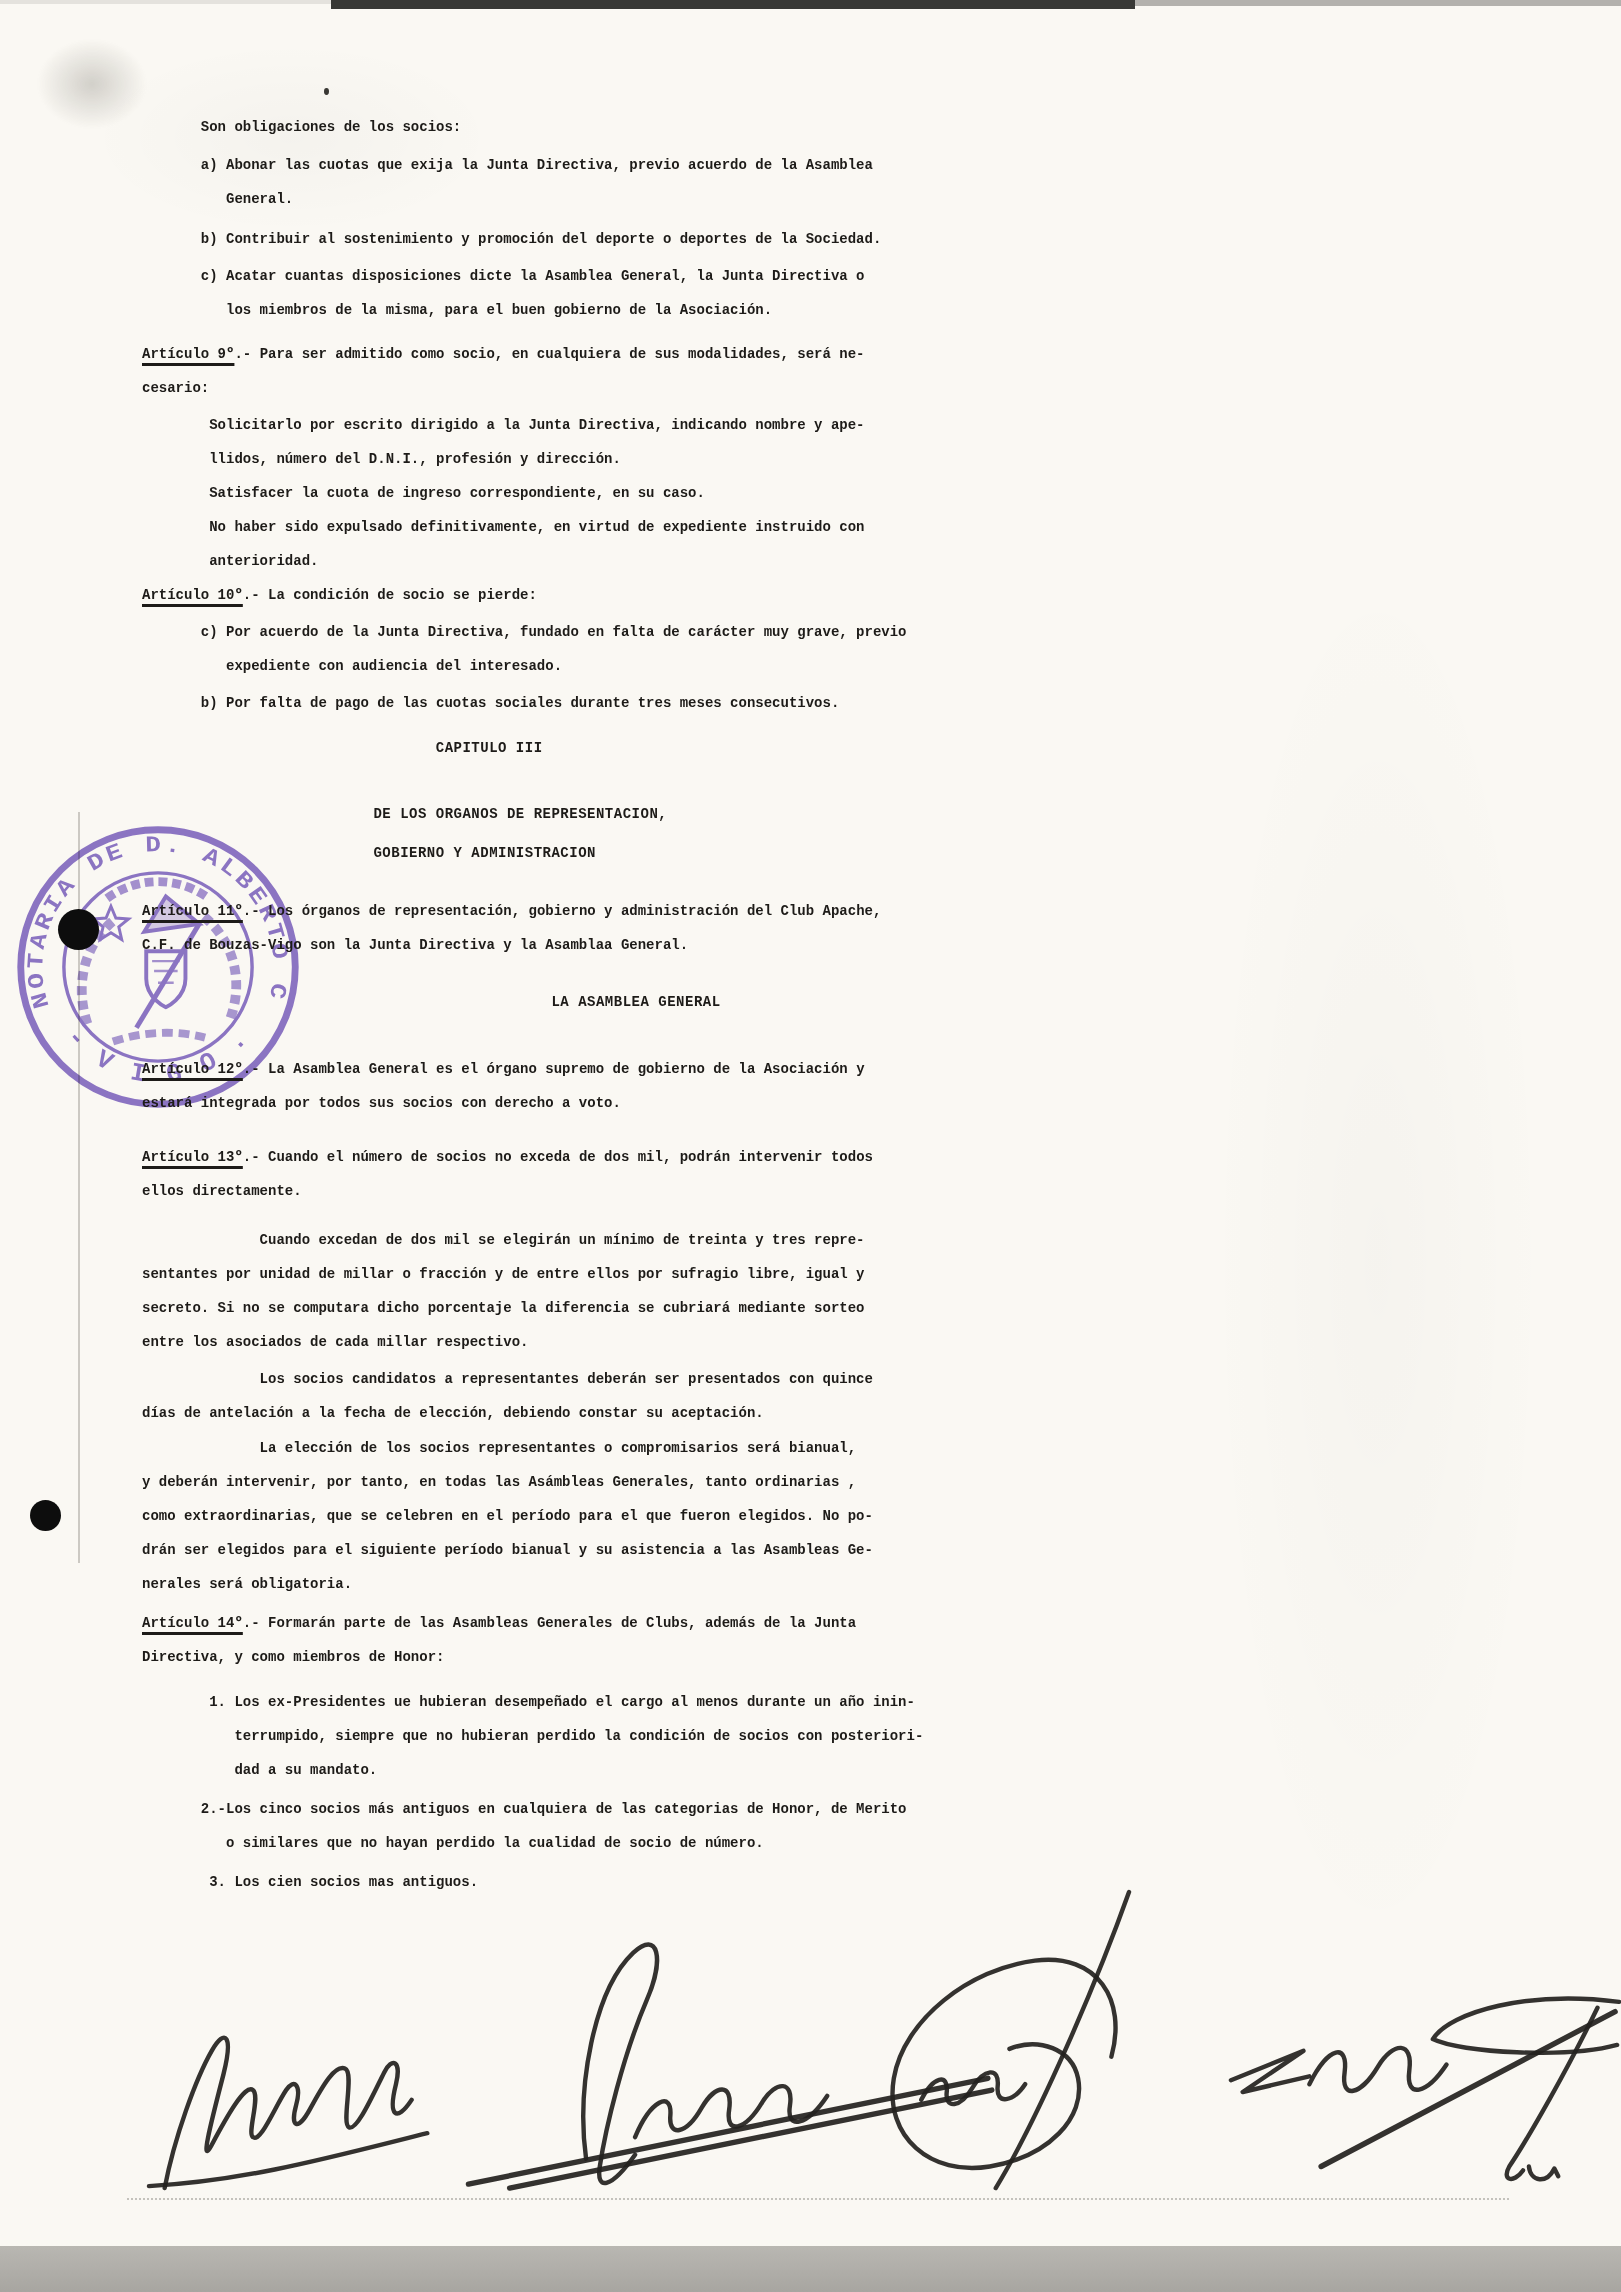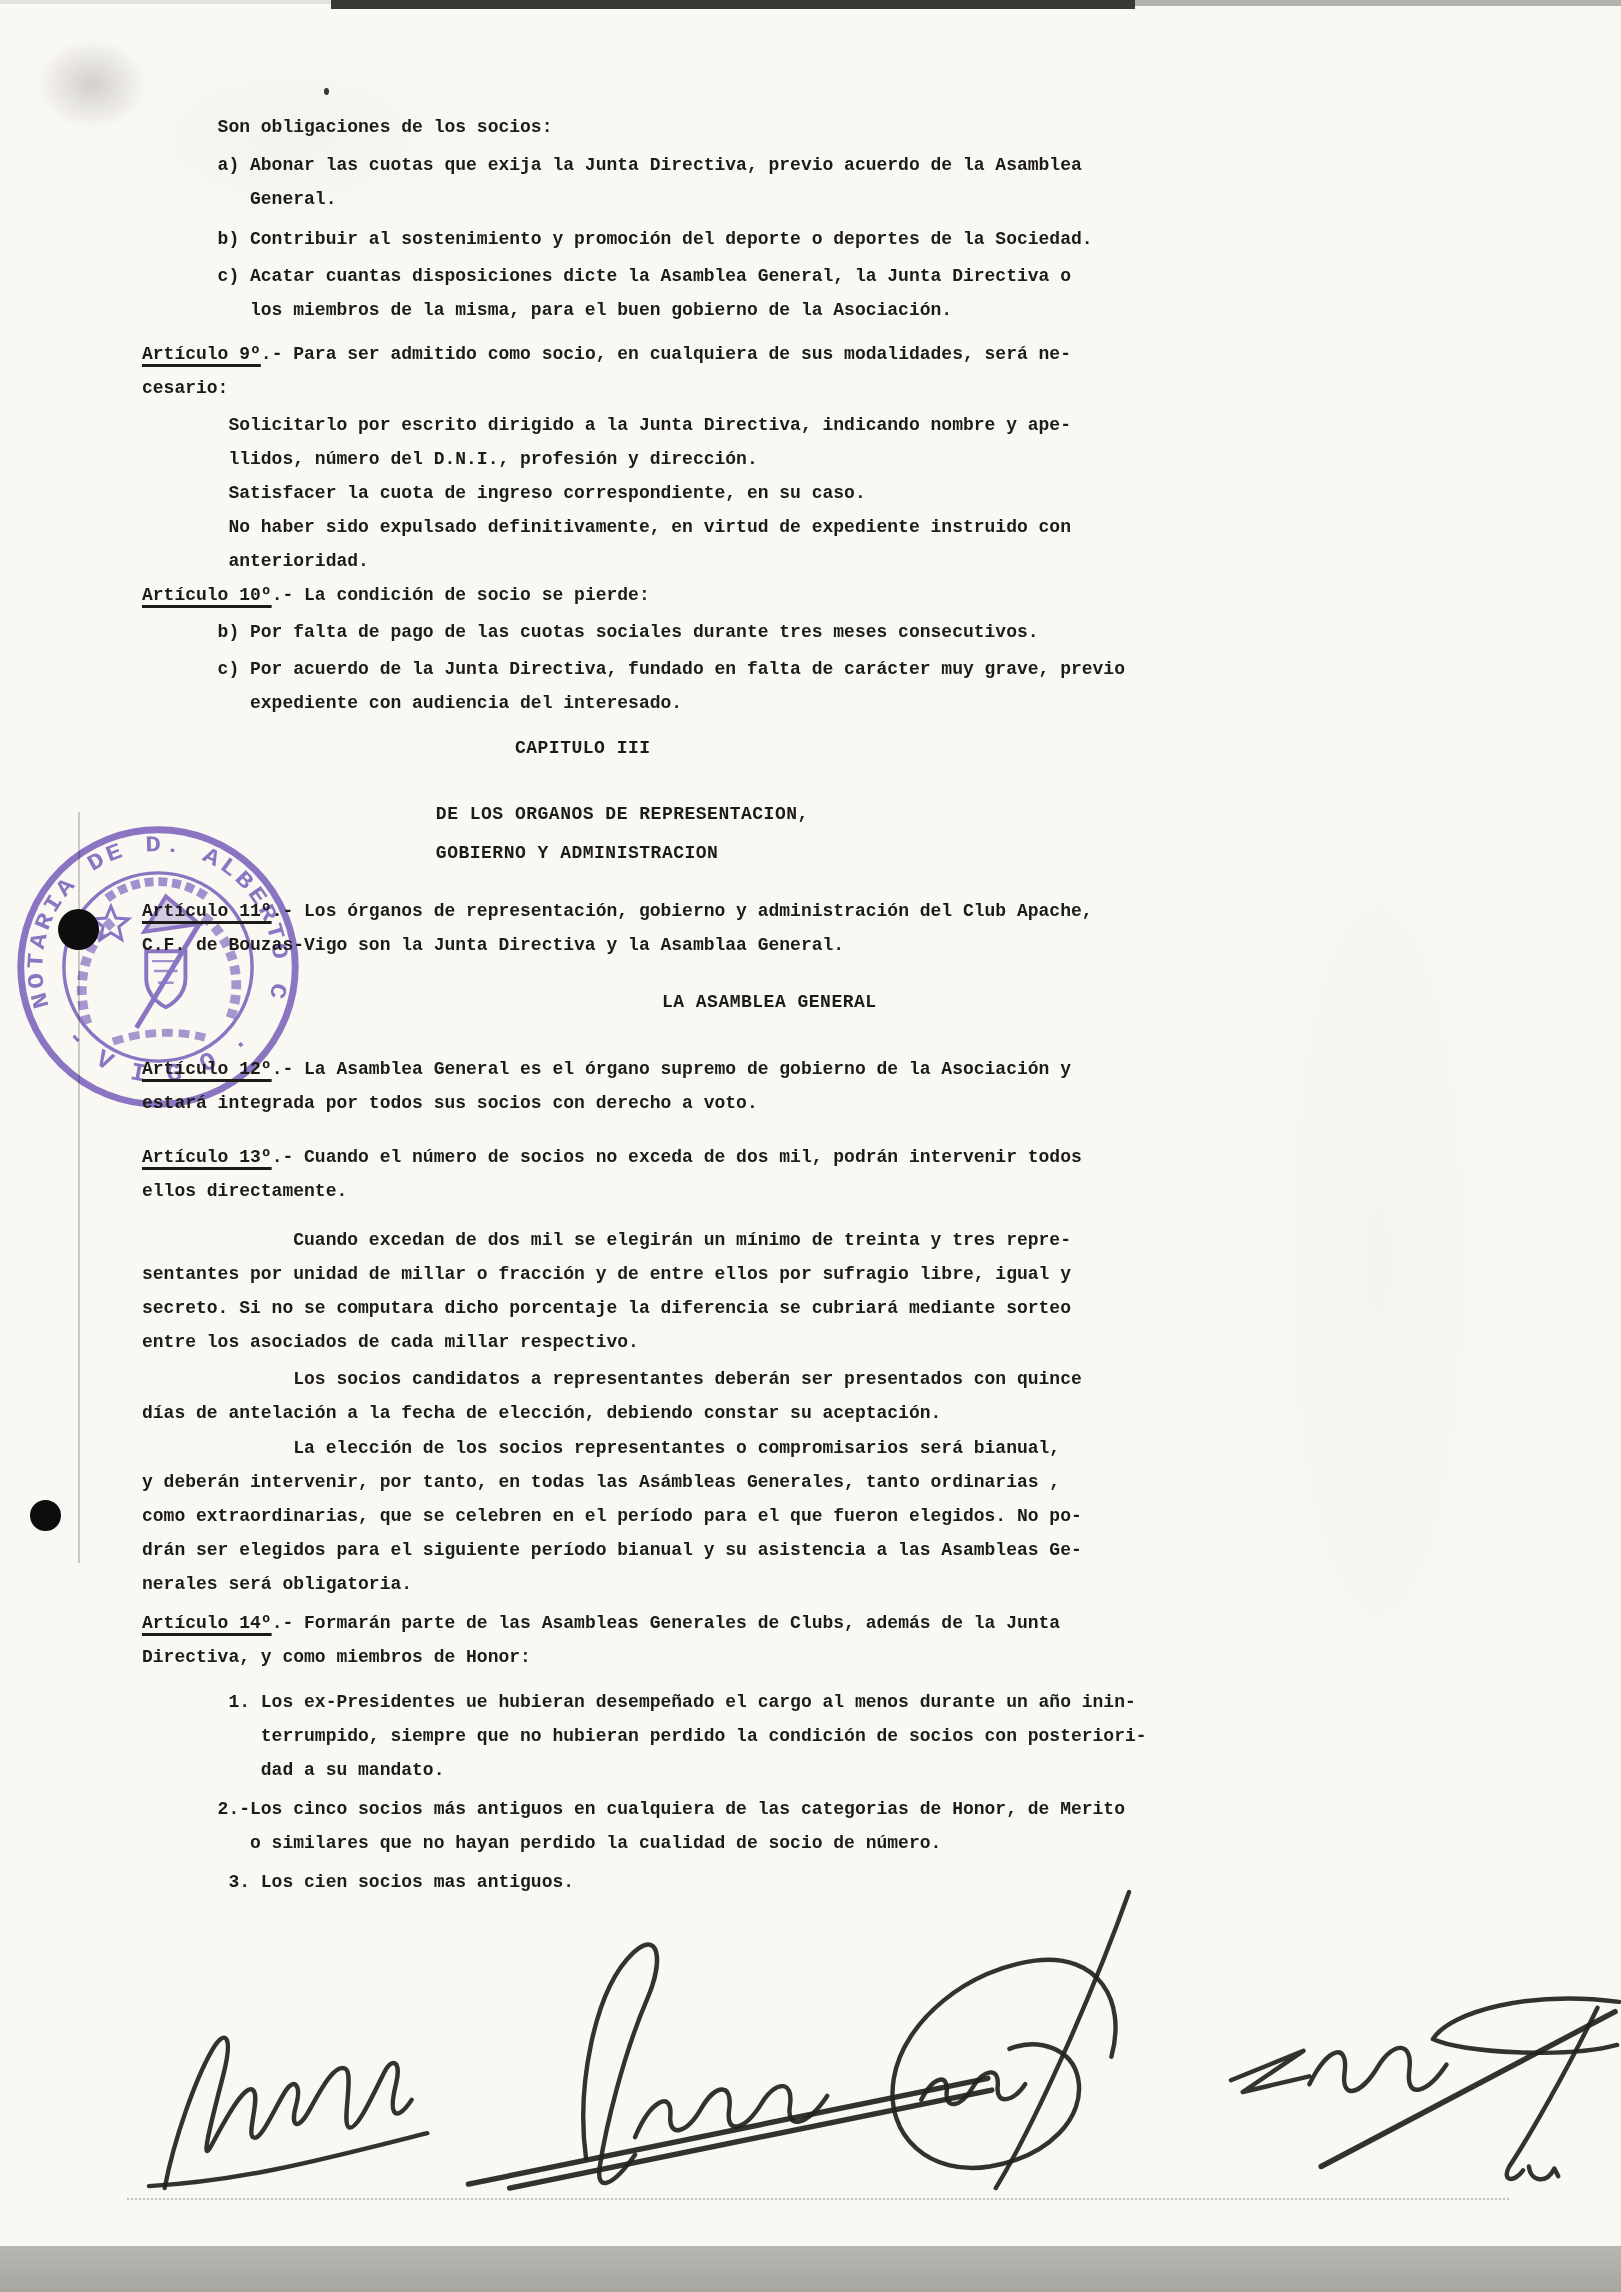--- a/index.html
+++ b/index.html
@@ -11,21 +11,21 @@
     background-image:
       radial-gradient(closest-side at 18% 6%, rgba(0,0,0,.025), rgba(0,0,0,0) 70%),
       radial-gradient(closest-side at 85% 55%, rgba(0,0,0,.02), rgba(0,0,0,0) 70%);
     overflow:hidden;
     font-family:"Liberation Mono","DejaVu Sans Mono",monospace;
     color:#1d1b18;
   }
   
   .typed{
     position:absolute;left:142px;top:110px;width:1137px;
-    font-size:18px;line-height:34px;font-weight:700;
+    font-size:14px;line-height:34px;font-weight:700;
     z-index:3;
   }
   .typed p{margin:0;white-space:pre;}
   .art{
     text-decoration:underline;
     text-decoration-thickness:2.5px;
     text-underline-offset:4.9px;
     text-align:right;
   }
   .hd{letter-spacing:0.5px;}
@@ -108,23 +108,23 @@
     <p style="margin-top:2.9px">       c) Acatar cuantas disposiciones dicte la Asamblea General, la Junta Directiva o
           los miembros de la misma, para el buen gobierno de la Asociación.</p>
     <p style="margin-top:10.8px"><span class="art">Artículo 9º</span><span>.- Para ser admitido como socio, en cualquiera de sus modalidades, será ne-
 cesario:</span></p>
     <p style="margin-top:2.9px">        Solicitarlo por escrito dirigido a la Junta Directiva, indicando nombre y ape-
         llidos, número del D.N.I., profesión y dirección.
         Satisfacer la cuota de ingreso correspondiente, en su caso.
         No haber sido expulsado definitivamente, en virtud de expediente instruido con
         anterioridad.</p>
     <p style="margin-top:0"><span class="art">Artículo 10º</span><span>.- La condición de socio se pierde:</span></p>
-    <p style="margin-top:2.9px">       b) Por falta de pago de las cuotas sociales durante tres meses consecutivos.</p>
     <p style="margin-top:2.9px">       c) Por acuerdo de la Junta Directiva, fundado en falta de carácter muy grave, previo
           expediente con audiencia del interesado.</p>
+    <p style="margin-top:2.9px">       b) Por falta de pago de las cuotas sociales durante tres meses consecutivos.</p>
     <p style="margin-top:10.8px" class="hd">                                 CAPITULO III</p>
     <p style="margin-top:32px" class="hd">                          DE LOS ORGANOS DE REPRESENTACION,</p>
     <p style="margin-top:4.9px" class="hd">                          GOBIERNO Y ADMINISTRACION</p>
     <p style="margin-top:24.5px"><span class="art">Artículo 11º</span><span>.- Los órganos de representación, gobierno y administración del Club Apache,
 C.F. de Bouzas-Vigo son la Junta Directiva y la Asamblaa General.</span></p>
     <p style="margin-top:23px" class="hd">                                              LA ASAMBLEA GENERAL</p>
     <p style="margin-top:33px"><span class="art">Artículo 12º</span><span>.- La Asamblea General es el órgano supremo de gobierno de la Asociación y
 estará integrada por todos sus socios con derecho a voto.</span></p>
     <p style="margin-top:19.6px"><span class="art">Artículo 13º</span><span>.- Cuando el número de socios no exceda de dos mil, podrán intervenir todos
 ellos directamente.</span></p>

